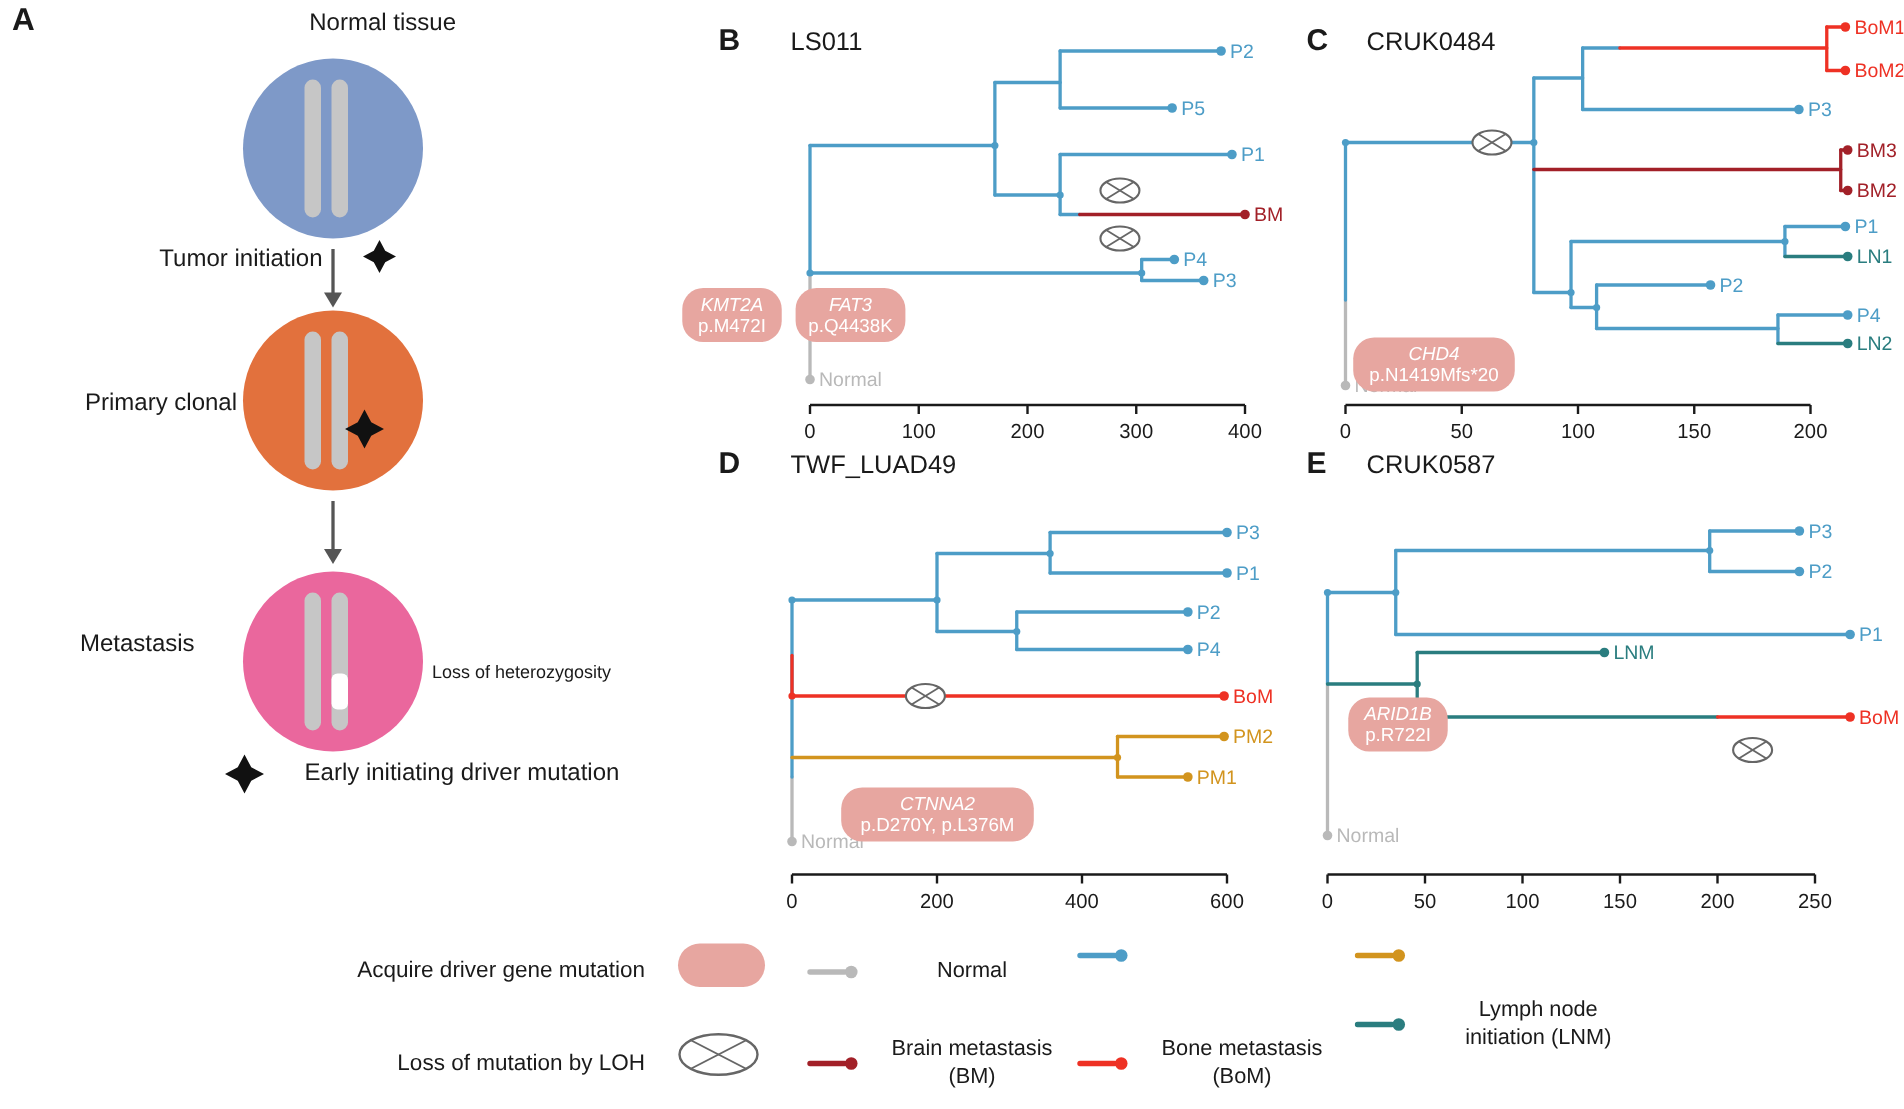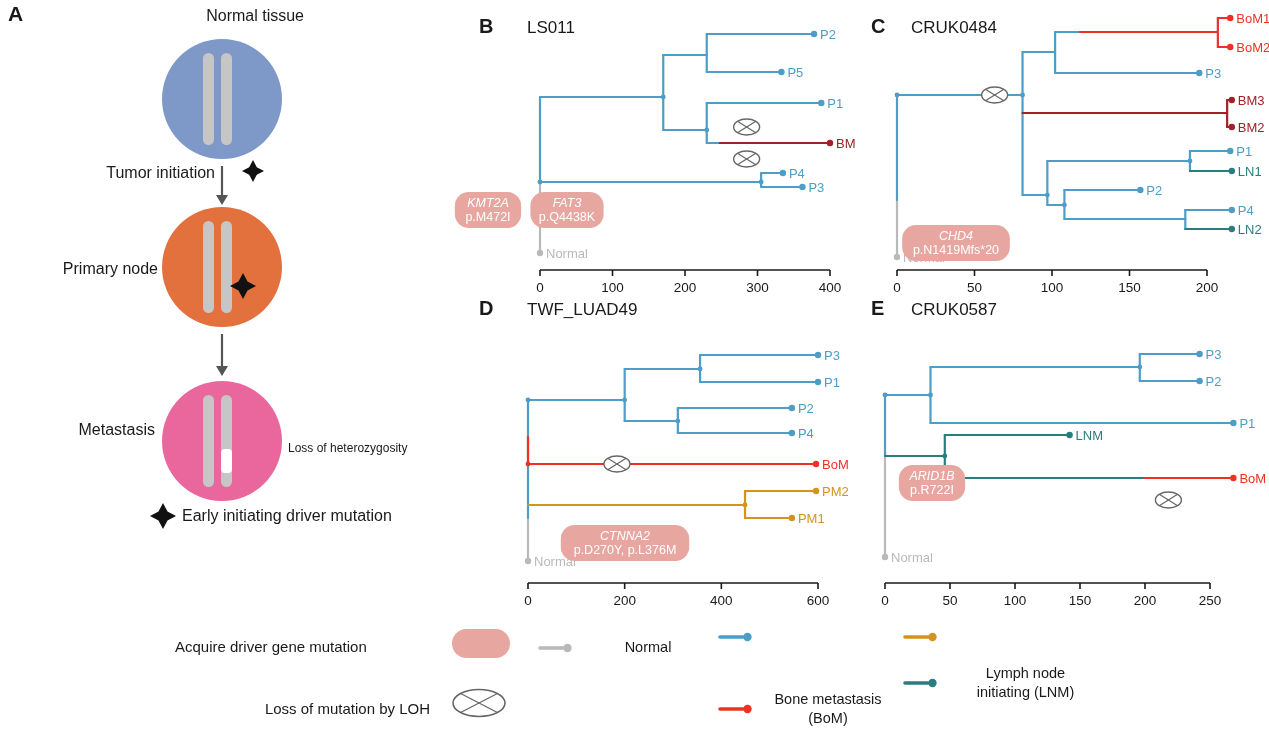--- a/index.html
+++ b/index.html
@@ -42,26 +42,26 @@
     <circle cx="222" cy="441" r="60" fill="#ea679d"></circle>
     <rect class="chrom" x="203" y="395" width="11" height="92" rx="5.5"></rect>
     <rect class="chrom" x="221" y="395" width="11" height="92" rx="5.5"></rect>
     <rect x="221" y="449" width="11" height="24" rx="4" fill="#ffffff"></rect>
     <path class="star" d="M163,503 L167.5,511.5 L176,516 L167.5,520.5 L163,529 L158.5,520.5 L150,516 L158.5,511.5 Z"></path>
   </svg>
 
   <div class="t" style="left:8px;top:4px;font-size:21px;font-weight:bold">A</div>
   <div class="t" style="left:140px;top:6px;width:164px;text-align:right">Normal tissue</div>
   <div class="t" style="left:91px;top:163px;width:124px;text-align:right">Tumor initiation</div>
-  <div class="t" style="left:36px;top:259px;width:122px;text-align:right">Primary node</div>
-  <div class="t" style="left:28px;top:420px;width:127px;text-align:right">Metastasis</div>
+  <div class="t" style="left:36px;top:259px;width:122px;text-align:right">Primary clonal</div>
+  <div class="t" style="left:28px;top:420px;width:127px;text-align:center">Metastasis</div>
   <div class="t" style="left:288px;top:438px;white-space:nowrap;font-size:12px">Loss of heterozygosity</div>
-  <div class="t" style="left:182px;top:506px;width:252px;text-align:left">Early initiating driver mutation</div>
-
-  <div class="t" style="left:175px;top:637px;width:255px;font-size:15px">Acquire driver gene mutation</div>
+  <div class="t" style="left:182px;top:506px;width:252px;text-align:center">Early initiating driver mutation</div>
+
+  <div class="t" style="left:175px;top:637px;width:255px;text-align:right;font-size:15px">Acquire driver gene mutation</div>
   <div class="pink-blob" style="left: 452px; top: 629px; background: rgb(231, 166, 160);"></div>
 
   <div class="t" style="left:175px;top:699px;width:255px;text-align:right;font-size:15px">Loss of mutation by LOH</div>
   <svg class="abs" style="left:448px;top:686px" width="64" height="34">
     <ellipse cx="31" cy="17" rx="26" ry="13.5" fill="#ffffff" stroke="#666666" stroke-width="1.6"></ellipse>
     <line x1="12.6" y1="7.5" x2="49.4" y2="26.5" stroke="#666666" stroke-width="1.3"></line>
     <line x1="12.6" y1="26.5" x2="49.4" y2="7.5" stroke="#666666" stroke-width="1.3"></line>
   </svg>
 
   <div class="legend-entry" style="left:538px;top:638px">
@@ -79,38 +79,48 @@
         <line x1="2" y1="7" x2="25" y2="7" stroke="#4d9dc7" stroke-width="3.6" stroke-linecap="round"></line>
         <circle cx="29.5" cy="7" r="4.2" fill="#4d9dc7"></circle>
       </svg>
   </div>
   <div class="legend-entry" style="left:903px;top:630px">
     <svg class="lmarker" width="36" height="14">
         <line x1="2" y1="7" x2="25" y2="7" stroke="#d2941e" stroke-width="3.6" stroke-linecap="round"></line>
         <circle cx="29.5" cy="7" r="4.2" fill="#d2941e"></circle>
       </svg>
   </div>
+  <div class="legend-entry" style="left:538px;top:690px">
+    <svg class="lmarker" width="36" height="14">
+        <line x1="2" y1="7" x2="25" y2="7" stroke="#a22028" stroke-width="3.6" stroke-linecap="round"></line>
+        <circle cx="29.5" cy="7" r="4.2" fill="#a22028"></circle>
+      </svg>
+    <div class="llabel">
+      <div>Brain metastasis</div>
+      <div>(BM)</div>
+    </div>
+  </div>
   <div class="legend-entry" style="left:718px;top:690px">
     <svg class="lmarker" width="36" height="14">
         <line x1="2" y1="7" x2="25" y2="7" stroke="#ee3124" stroke-width="3.6" stroke-linecap="round"></line>
         <circle cx="29.5" cy="7" r="4.2" fill="#ee3124"></circle>
       </svg>
     <div class="llabel">
       <div>Bone metastasis</div>
       <div>(BoM)</div>
     </div>
   </div>
   <div class="legend-entry" style="left:903px;top:664px">
     <svg class="lmarker" width="36" height="14">
         <line x1="2" y1="7" x2="25" y2="7" stroke="#2a7d7f" stroke-width="3.6" stroke-linecap="round"></line>
         <circle cx="29.5" cy="7" r="4.2" fill="#2a7d7f"></circle>
       </svg>
     <div class="llabel" style="width:155px">
       <div>Lymph node</div>
-      <div>initiating (LNM)</div>
+      <div>initiation (LNM)</div>
     </div>
   </div>
 
 <svg width="395" height="292" style="position: absolute; left: 455px; top: 10px; overflow: visible;">
       <text x="24" y="23" font-size="20" font-weight="bold" fill="#1a1a1a">B</text>
       <text x="72" y="23" font-size="17" fill="#1a1a1a">LS011</text>
       <line x1="85" y1="243" x2="85" y2="172" stroke="#b9b9b9" stroke-width="2.2" stroke-linecap="round"></line>
       <line x1="85" y1="172" x2="85" y2="87" stroke="#4d9dc7" stroke-width="2.2" stroke-linecap="round"></line>
       <line x1="85" y1="87" x2="208.25" y2="87" stroke="#4d9dc7" stroke-width="2.2" stroke-linecap="round"></line>
       <line x1="208.25" y1="45" x2="208.25" y2="120" stroke="#4d9dc7" stroke-width="2.2" stroke-linecap="round"></line>

